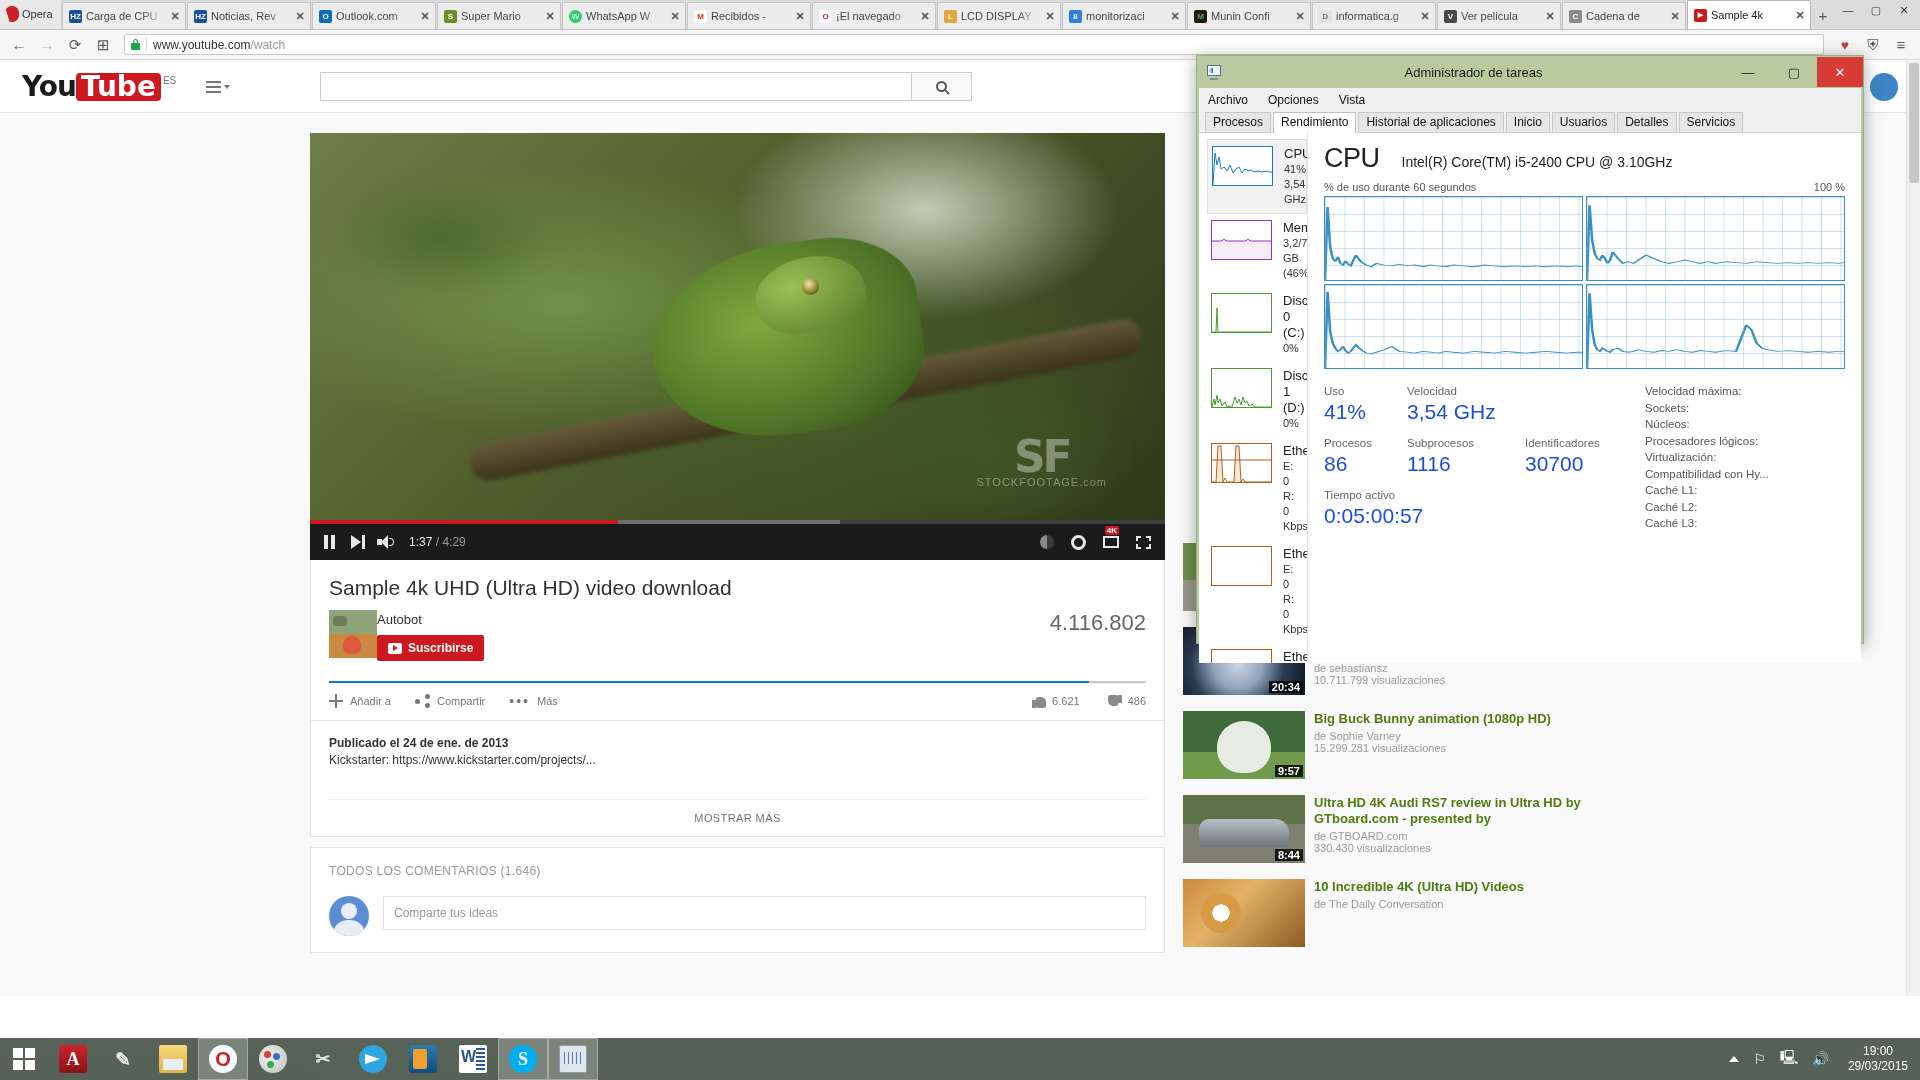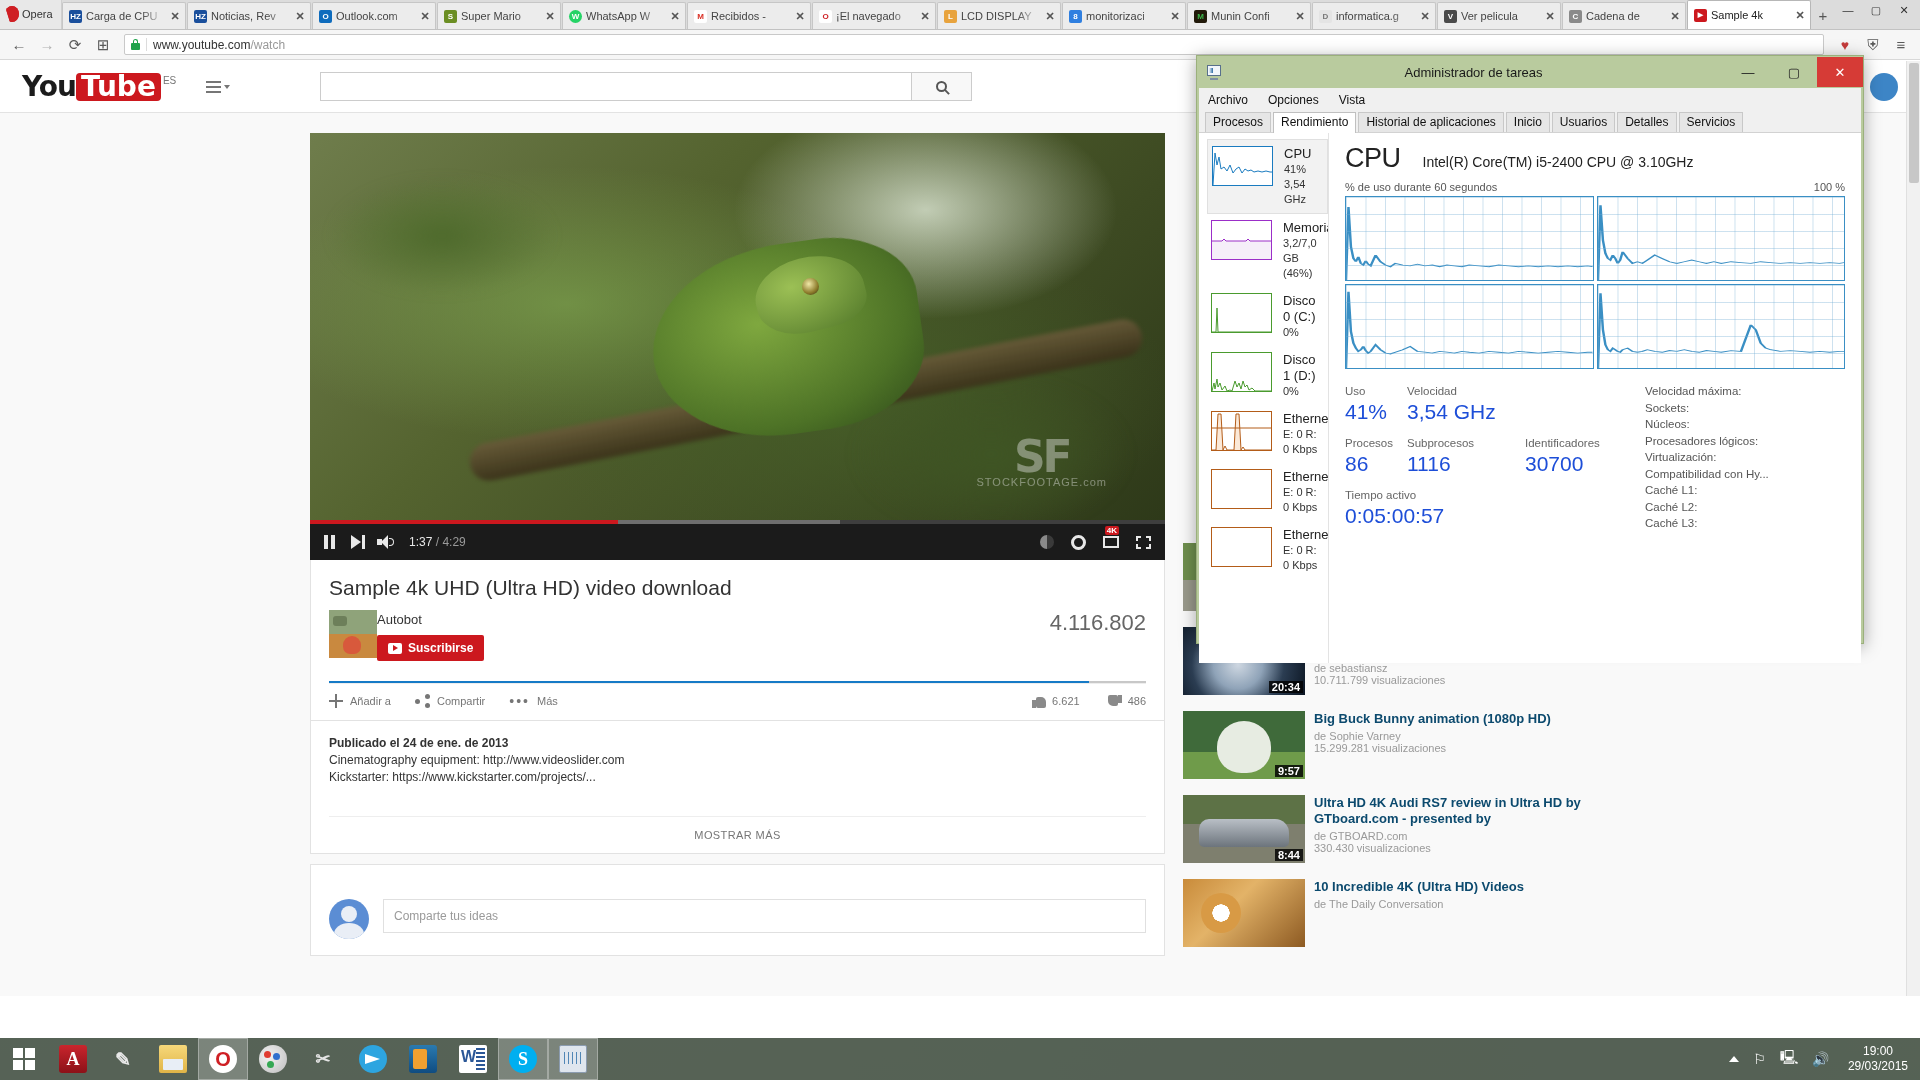--- a/index.html
+++ b/index.html
@@ -246,21 +246,21 @@
     display:flex;align-items:center;padding:0 10px;font-size:12px;color:#9a9a9a;}
 
   
   .ytside{width:410px;margin-left:18px;padding-top:0;}
   .sideitem{display:flex;gap:9px;padding:8px 0;}
   .sthumb{width:122px;height:68px;flex:0 0 auto;position:relative;overflow:hidden;
     background:#2a2a2a;}
   .sdur{position:absolute;right:2px;bottom:2px;background:rgba(0,0,0,.82);color:#fff;
     font-size:11px;font-weight:bold;padding:0 3px;}
   .sinfo{flex:1 1 auto;min-width:0;}
-  .stitle{font-size:13px;font-weight:bold;color:#0c4a6e;line-height:16px;}
+  .stitle{font-size:13px;font-weight:bold;color:#4d7c0f;line-height:16px;}
   .sby{font-size:11px;color:#999;margin-top:3px;}
   .sviews{font-size:11px;color:#999;}
 
   
   .t-omg{background:linear-gradient(180deg,#6f8f4e 0 55%,#9a9a8c 55% 100%);}
   .t-omg::after{content:"";position:absolute;left:42px;top:12px;width:22px;height:34px;
     background:#d8a0a4;border-radius:40%;}
   .t-earth{background:radial-gradient(circle at 45% 55%,#cfd8e2 0%, #8fa3b8 32%, #2b3d52 60%, #07101c 100%);}
   .t-bunny{background:linear-gradient(180deg,#3f6a3a 0 60%,#6f9b4a 60% 100%);}
   .t-bunny::after{content:"";position:absolute;left:34px;top:10px;width:54px;height:52px;
@@ -320,21 +320,21 @@
   .gcell .grid{position:absolute;inset:0;
     background-image:
       linear-gradient(to right, rgba(110,170,210,.35) 1px, transparent 1px),
       linear-gradient(to bottom, rgba(110,170,210,.35) 1px, transparent 1px);
     background-size:19.5px 17px;}
   .stats{display:flex;margin-top:14px;}
   .statcol{display:flex;gap:0;flex:1 1 auto;}
   .srow{display:flex;gap:0;}
   .skey{font-size:11.5px;color:#666;line-height:16px;}
   .sval{font-size:21px;color:#1d4ed8;font-weight:300;line-height:26px;}
-  .s1{width:62px;} .s2{width:118px;} .s3{width:120px;}
+  .s1{width:62px;} .s2{width:118px;margin-left:21px;} .s3{width:120px;}
   .specs{width:200px;flex:0 0 auto;}
   .specline{font-size:11.5px;color:#555;line-height:16.5px;}
   .tmfoot{position:absolute;left:0;right:0;bottom:0;height:38px;
     display:flex;align-items:center;gap:10px;padding:0 14px;background:#fff;}
   .chev{width:17px;height:17px;border-radius:50%;border:1px solid #5a5a5a;
     display:flex;align-items:center;justify-content:center;}
   .chev i{width:0;height:0;border-left:4px solid transparent;
     border-right:4px solid transparent;border-bottom:5px solid #333;}
   .footlabel{font-size:12px;color:#111;}
   .footsep{width:1px;height:16px;background:#d4d4d4;}
@@ -648,26 +648,26 @@
                       <b></b>
                     </span>
                     <span>486</span>
                   </span>
               </span>
             </div>
           </div>
 
           <div class="descbox">
             <div class="descline b">Publicado el 24 de ene. de 2013</div>
-            <div class="descline">Cinematography equipment: http://www.videoslider.com</div>
             <div class="descline">Kickstarter: https://www.kickstarter.com/projects/...</div>
             <div class="showmore">MOSTRAR MÁS</div>
           </div>
 
           <div class="commentsbox">
+            <div class="ctitle"><span>TODOS LOS COMENTARIOS</span> <span>(1.646)</span></div>
             <div class="crow2">
               <div class="cavatar"></div>
               <div class="cinput">Comparte tus ideas</div>
             </div>
           </div>
 
         </div>
 
         <div class="ytside">
           <div style="height:402px"></div>

